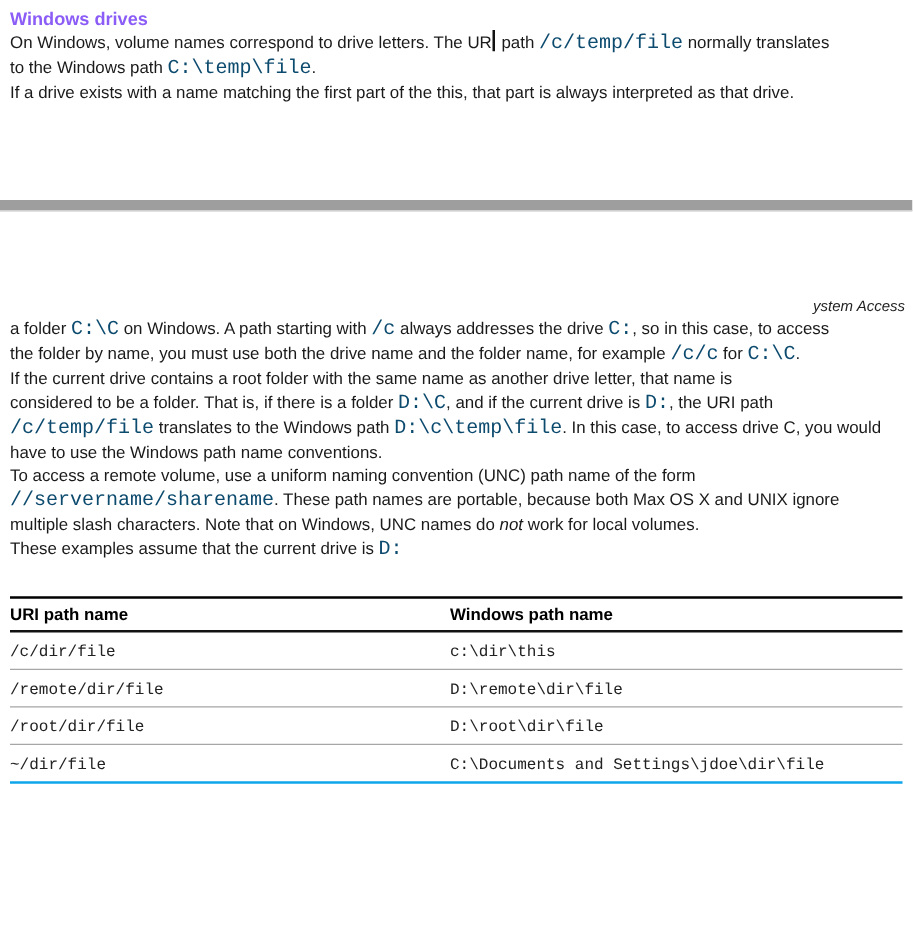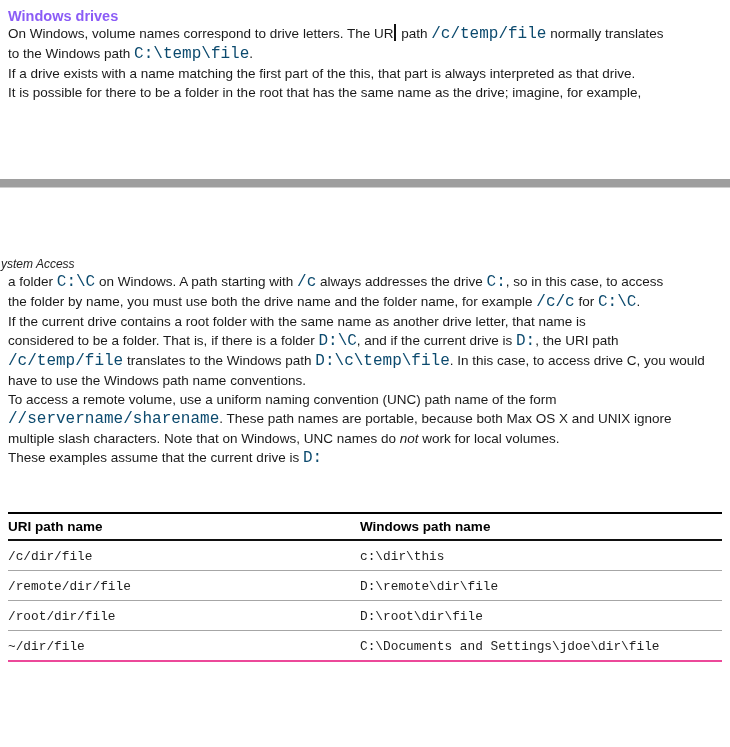--- a/index.html
+++ b/index.html
@@ -30,29 +30,29 @@
   .caret {
     display:inline-block; width:2px; height:17px; background:#111;
     vertical-align:-3px; margin:0 1px;
   }
   .page-divider {
     margin-top:77px; height:8px; width:730px;
     background:#9e9e9e; border-bottom:1px solid #cfcfcf;
   }
   .running-header {
     margin-top:69px; margin-left:-7px; margin-right:6px;
-    display:flex; justify-content:flex-start; align-items:baseline;
+    display:flex; justify-content:flex-end; align-items:baseline;
     height:15px;
   }
   .rh-left { font-style:italic; font-size:12px; color:#222; }
   .rh-right { font-size:12px; color:#1a1a1a; }
   .rh-page { font-weight:bold; font-size:12.5px; margin-left:14px; }
   table.path-table {
-    margin-top:44px; width:714px; border-collapse:collapse;
-    border-top:2px solid #000; border-bottom:2px solid #ec4899;
+    margin-top:28px; width:714px; border-collapse:collapse;
+    border-top:2px solid #000; border-bottom:2px solid #0ea5e9;
   }
   table.path-table th {
     text-align:left; font-size:13.5px; font-weight:bold; color:#000;
     padding:6px 0 5px 0; border-bottom:2px solid #111; line-height:14px;
   }
   table.path-table th.col1 { width:352px; }
   table.path-table td {
     font-family:"Liberation Mono","DejaVu Sans Mono", monospace;
     font-size:12.8px; color:#222; line-height:15px;
     padding:8px 0 6px 0; border-bottom:1px solid #a6a6a6;
@@ -60,21 +60,21 @@
   table.path-table tbody tr:last-child td { border-bottom:none; }
 </style>
 </head>
 <body>
 
 <div>
 
   <div class="inner">
     <h1 class="doc-heading">Windows drives</h1>
     <p class="para mt-p1"><span>On Windows, volume names correspond to drive letters. The UR</span><span class="caret"></span><span> path </span><span class="code">/c/temp/file</span><span> normally translates</span><br><span>to the Windows path </span><span class="code">C:\temp\file</span><span>.</span></p>
-    <p class="para mt-p2"><span>If a drive exists with a name matching the first part of the this, that part is always interpreted as that drive.</span><br><span>It is possible for there to be a folder in the root that has the same name as the drive; imagine, for example,</span></p>
+    <p class="para mt-p2"><span>If a drive exists with a name matching the first part of the this, that part is always interpreted as that drive.</span><br></p>
   </div>
 
   <div class="page-divider"></div>
 
   <div class="inner">
 
     <div class="running-header">
       <span class="rh-left">ystem Access</span>
     </div>
 

